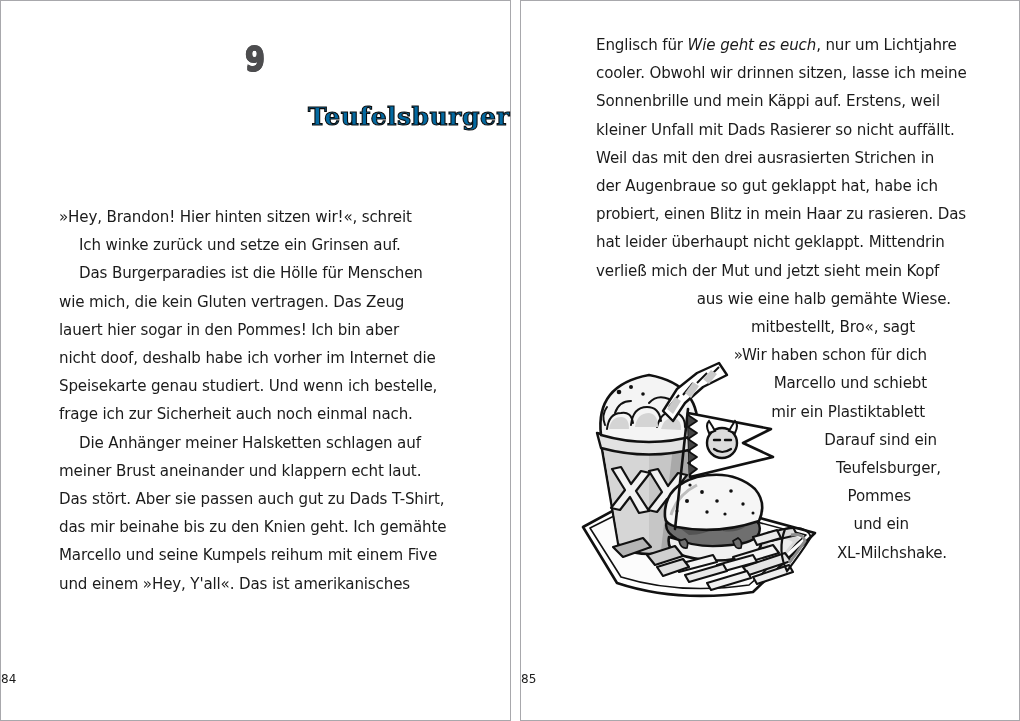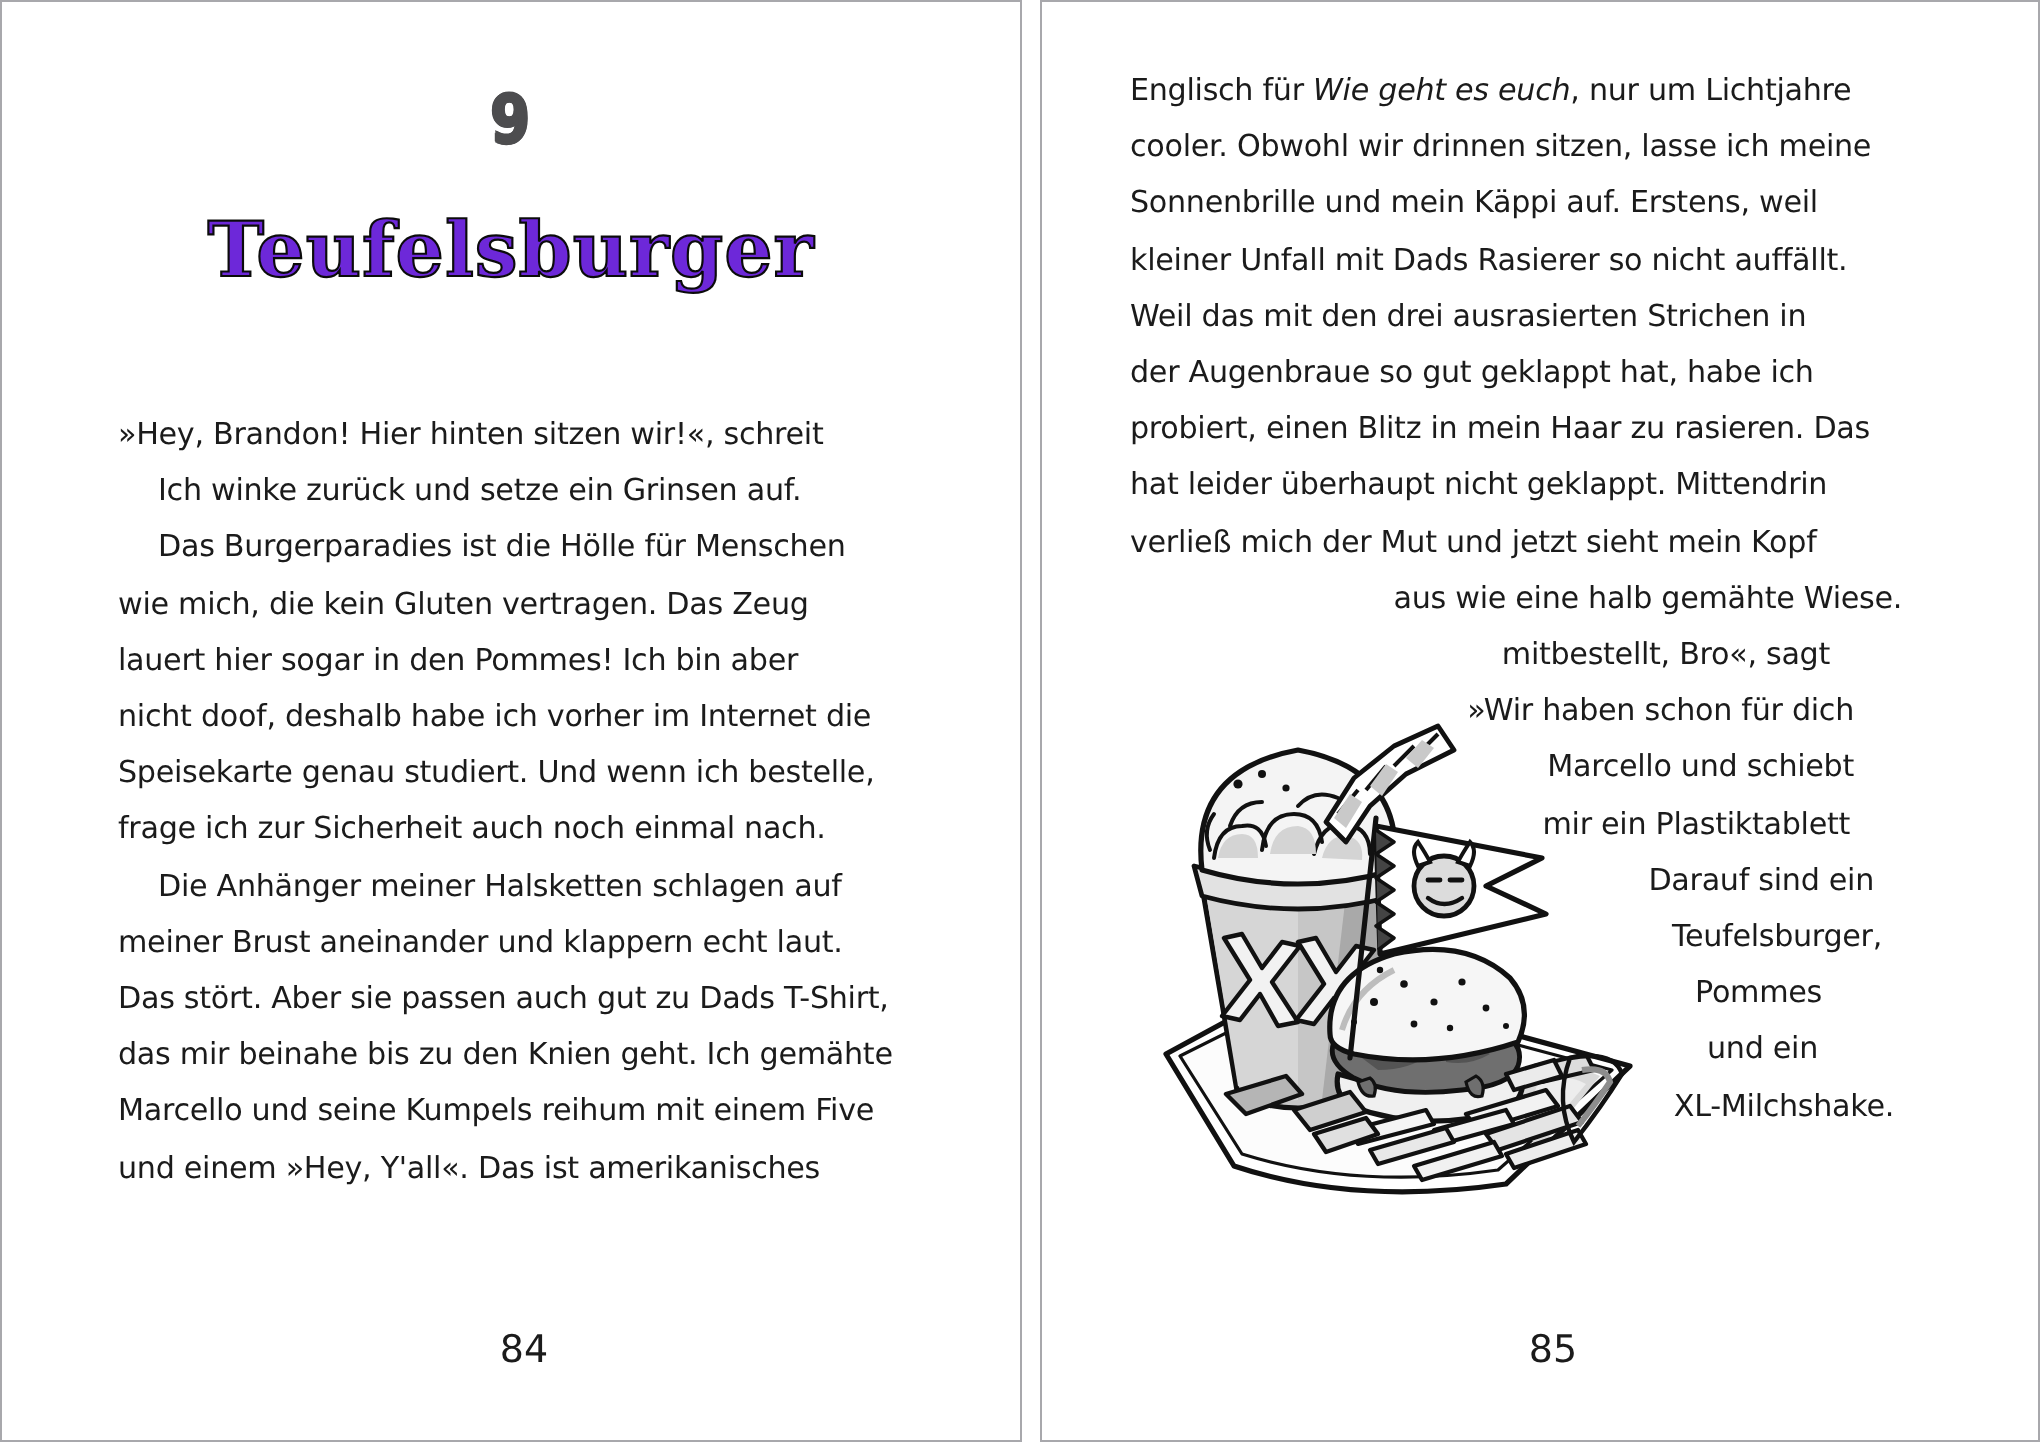--- a/index.html
+++ b/index.html
@@ -41,27 +41,27 @@
     font-family: "DejaVu Sans Mono", monospace;
     font-weight: bold;
     font-size: 33px;
     letter-spacing: 1px;
     color: #4d4d4f;
     line-height: 1;
     -webkit-text-stroke: 1.5px #4d4d4f;
     text-shadow: 1px 0 0 #4d4d4f, 0 1px 0 #4d4d4f, -1px 0 0 #4d4d4f, 0 -1px 0 #4d4d4f;
   }
   .chapter-title {
-    text-align: center;
+    text-align: right;
     margin-top: 26px;
     font-family: "DejaVu Serif", "Liberation Serif", serif;
     font-weight: bold;
-    font-size: 38px;
+    font-size: 25px;
     letter-spacing: 0.5px;
-    color: #6d28d9;
+    color: #0369a1;
     -webkit-text-stroke: 1.1px #0b0b0b;
   }
 
   
   .body-text {
     font-family: "DejaVu Sans", "Liberation Sans", sans-serif;
     font-size: 15.1px;
     line-height: 28.2px;
     color: #1b1b1b;
     letter-spacing: -0.15px;
@@ -71,37 +71,36 @@
     left: 58px; top: 202px;
     width: 396px;
   }
   .col-left p { margin: 0; white-space: nowrap; }
 
   .col-right {
     position: absolute;
     left: 44px; top: 30px;
     width: 412px;
   }
-  .col-right .ln { display: block; white-space: nowrap; }
+  .col-right .ln { display: block; white-space: nowrap; margin-left: 31px; }
   .rt-left   { text-align: left; }
 
   .wrap-zone { text-align: right; }
   .wrap-zone .ln { display: block; }
 
   em { font-style: italic; }
 
   
   .folio {
     position: absolute;
     bottom: 34px; left: 0; right: 0;
-    text-align: center;
+    text-align: left;
     font-family: "DejaVu Sans", "Liberation Sans", sans-serif;
-    font-size: 19px;
+    font-size: 12px;
     color: #1b1b1b;
-    margin-left: 13px;
   }
 
   
   .illustration {
     position: absolute;
     left: 36px;
     top: 350px;
     width: 290px;
     height: 265px;
   }

